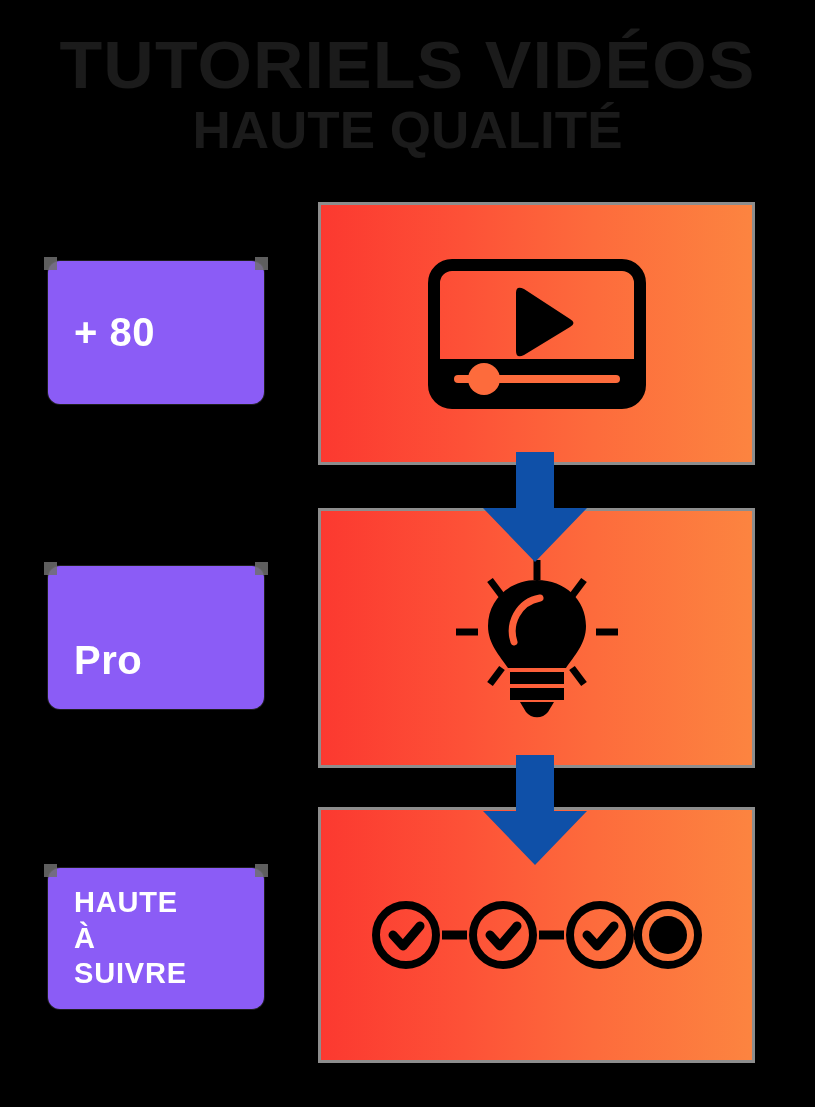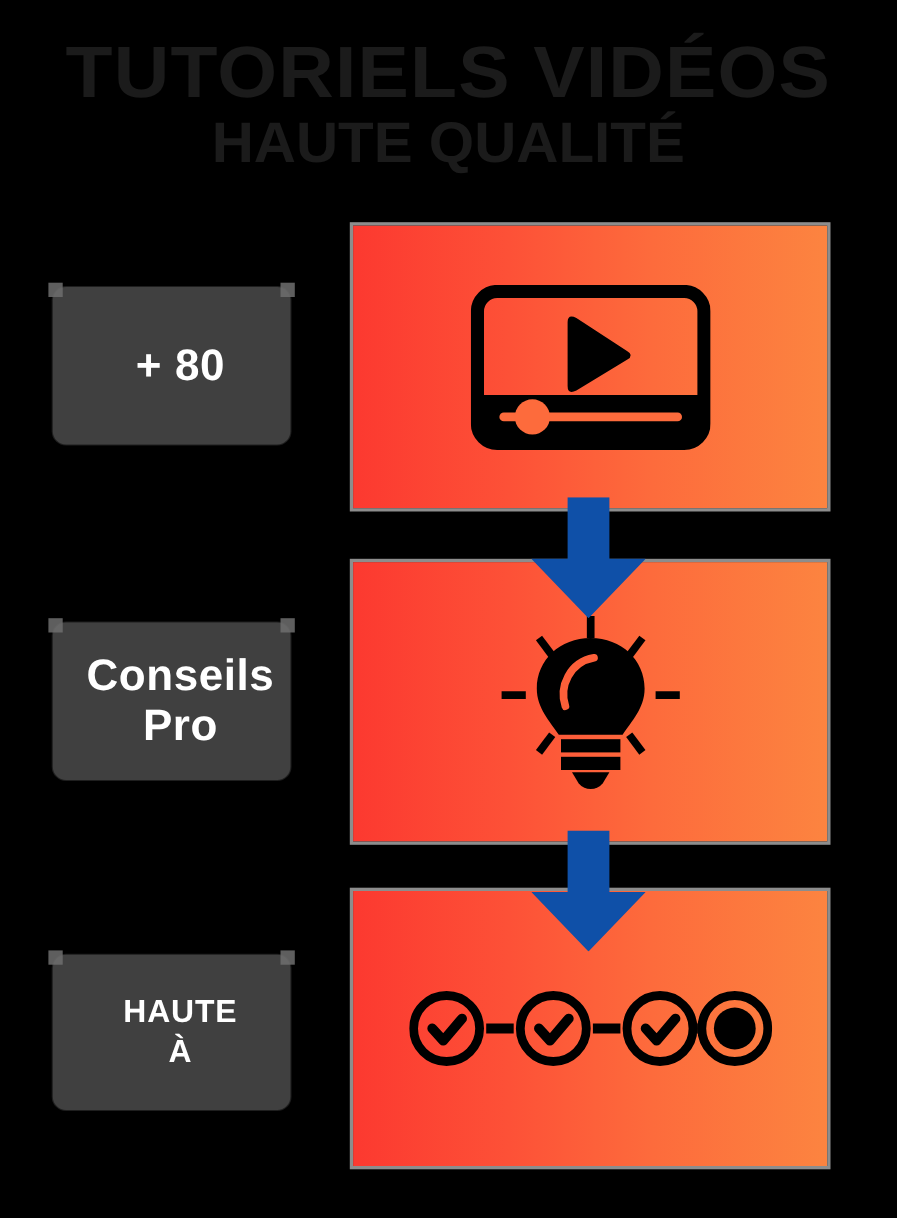--- a/index.html
+++ b/index.html
@@ -65,26 +65,25 @@
   #panel-tips    { top: 511px; height: 254px; }
   #panel-steps   { top: 810px; height: 250px; }
 
   .panel-icon { display:block; }
 
   
   .chip {
     position: absolute;
     left: 48px;
     width: 216px;
-    background: #404040;
+    background: #8b5cf6;
     border-radius: 12px;
     display: flex;
     align-items: center;
     justify-content: center;
-    text-align: center;
     color: #ffffff;
     font-weight: 700;
     box-shadow: 0 0 0 1px rgba(120,120,120,0.25);
     padding-left: 16px;
   }
   .chip-text { display: block; width: 100%; padding: 0 10px; }
 
   #chip-videos { top: 261px; height: 143px; }
   #chip-videos .chip-text { font-size: 40px; line-height: 1.12; letter-spacing: 0.5px; }
 
@@ -126,29 +125,30 @@
 </div>
 
 <div class="chip" id="chip-videos">
   <span class="chip-text">
     <span>+ 80</span><br>
   </span>
 </div>
 
 <div class="chip" id="chip-tips">
   <span class="chip-text">
-    <span>Conseils</span><br>
+    <br>
     <span>Pro</span>
   </span>
 </div>
 
 <div class="chip" id="chip-steps">
   <span class="chip-text">
     <span>HAUTE</span><br>
     <span>À</span><br>
+    <span>SUIVRE</span>
   </span>
 </div>
 
 <div class="panel" id="panel-video">
   <span class="panel-icon">
     <svg width="218" height="150" viewBox="0 0 218 150" aria-hidden="true">
 
       <rect x="6" y="6" width="206" height="138" rx="18" ry="18" fill="none" stroke="#000" stroke-width="12"></rect>
 
       <path d="M8 100 H210 V126 A18 18 0 0 1 192 144 H26 A18 18 0 0 1 8 126 Z" fill="#000"></path>

